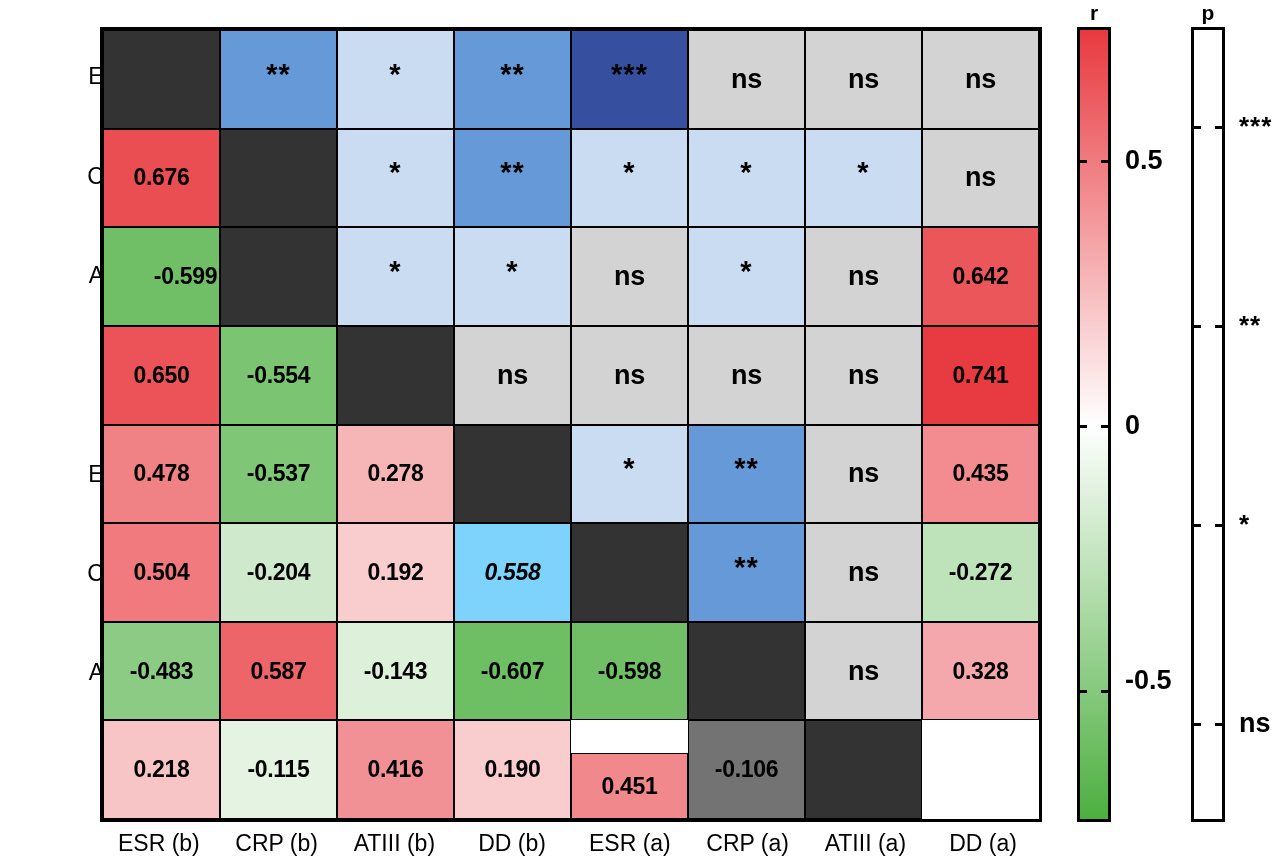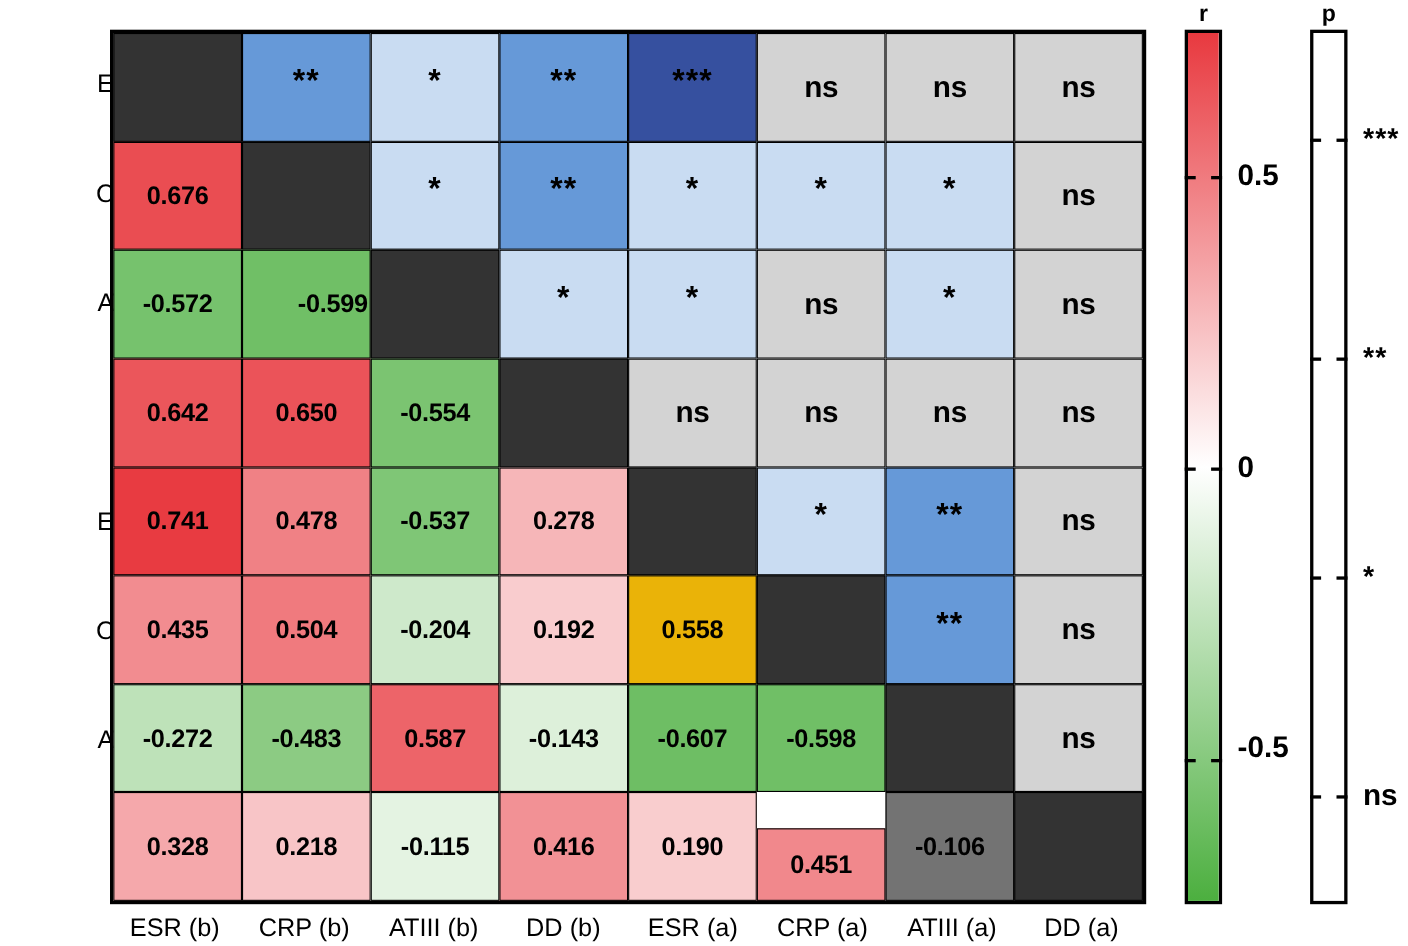--- a/index.html
+++ b/index.html
@@ -229,23 +229,20 @@
         </div>
         <div class="cell stars" style="background: rgb(201, 220, 242);">
           <span class="cell-text">*</span>
         </div>
         <div class="cell stars" style="background: rgb(201, 220, 242);">
           <span class="cell-text">*</span>
         </div>
         <div class="cell ns" style="background: rgb(211, 211, 211);">
           <span class="cell-text">ns</span>
         </div>
-        <div class="cell" style="background: rgb(118, 194, 109);">
-          <span class="cell-text">-0.572</span>
-        </div>
         <div class="cell" style="background: rgb(112, 191, 102); padding-left: 48px;">
           <span class="cell-text">-0.599</span>
         </div>
         <div class="cell diag" style="background: rgb(51, 51, 51);"></div>
         <div class="cell stars" style="background: rgb(201, 220, 242);">
           <span class="cell-text">*</span>
         </div>
         <div class="cell stars" style="background: rgb(201, 220, 242);">
           <span class="cell-text">*</span>
         </div>
@@ -307,21 +304,21 @@
         </div>
         <div class="cell" style="background: rgb(240, 122, 126);">
           <span class="cell-text">0.504</span>
         </div>
         <div class="cell" style="background: rgb(206, 233, 203);">
           <span class="cell-text">-0.204</span>
         </div>
         <div class="cell" style="background: rgb(249, 204, 206);">
           <span class="cell-text">0.192</span>
         </div>
-        <div class="cell" style="background: #eab308;">
+        <div class="cell" style="background: #7dd3fc; font-style: italic;">
           <span class="cell-text">0.558</span>
         </div>
         <div class="cell diag" style="background: rgb(51, 51, 51);"></div>
         <div class="cell stars" style="background: rgb(102, 153, 216);">
           <span class="cell-text">**</span>
         </div>
         <div class="cell ns" style="background: rgb(211, 211, 211);">
           <span class="cell-text">ns</span>
         </div>
         <div class="cell" style="background: rgb(190, 226, 185);">

